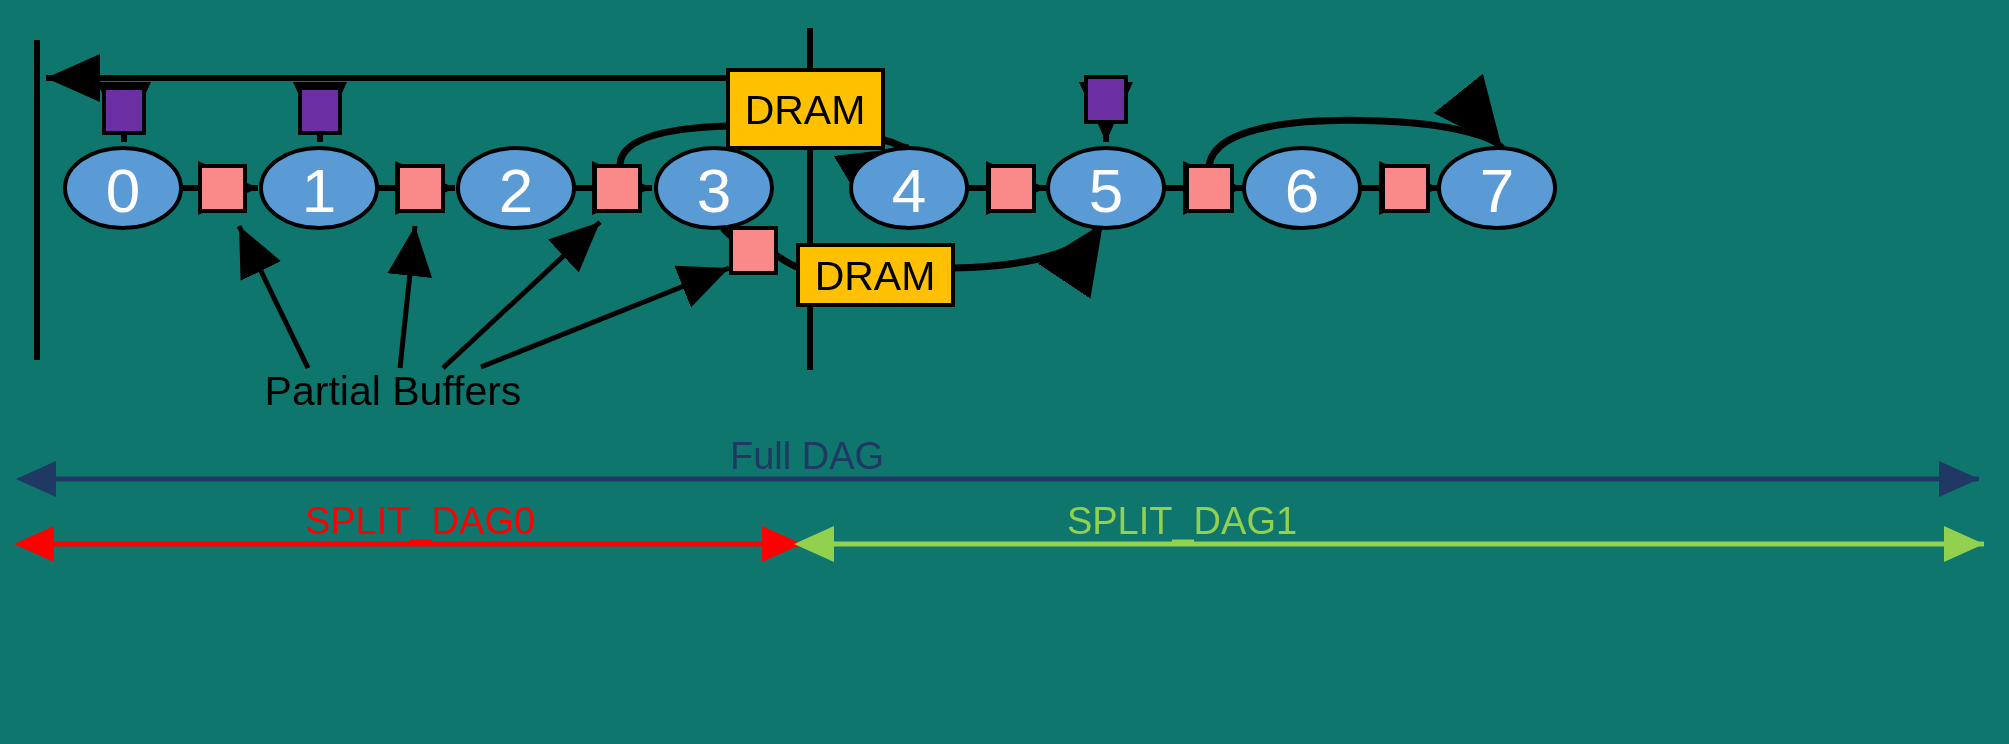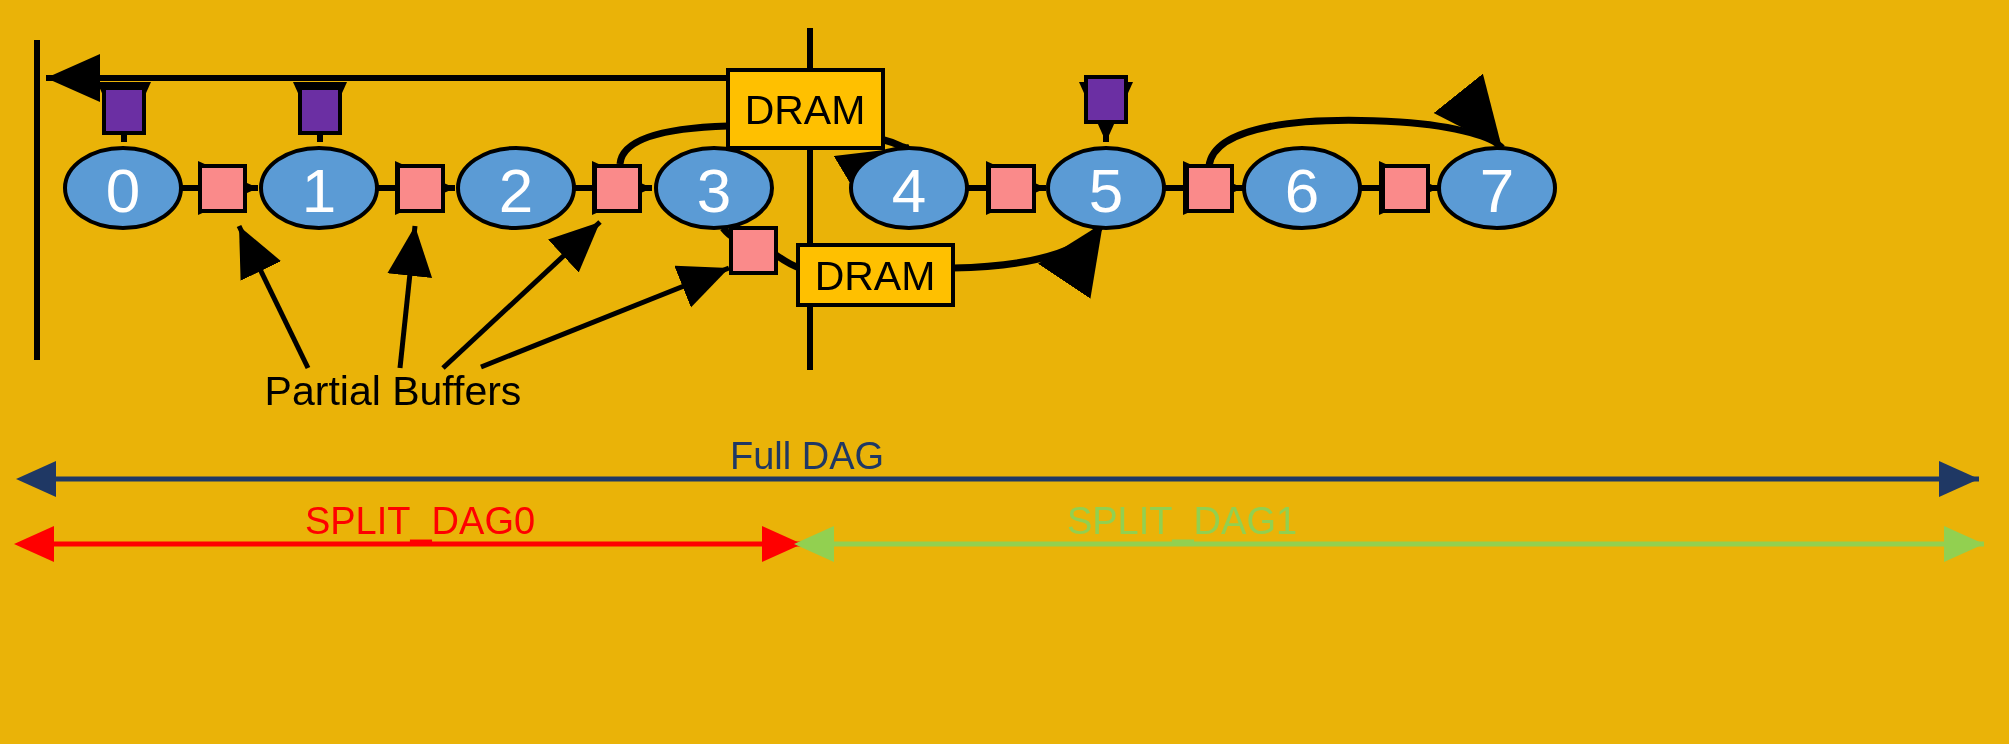--- a/index.html
+++ b/index.html
@@ -7,21 +7,21 @@
     padding: 0;
     background: #ffffff;
   }
   body {
     font-family: "Liberation Sans", sans-serif;
   }
   #stage {
     position: relative;
     width: 2009px;
     height: 744px;
-    background: #eab308;
+    background: #0f766e;
     overflow: hidden;
   }
   svg.diagram {
     display: block;
     width: 2009px;
     height: 744px;
   }
   .node-label {
     font-family: "Liberation Sans", sans-serif;
     font-size: 62px;

